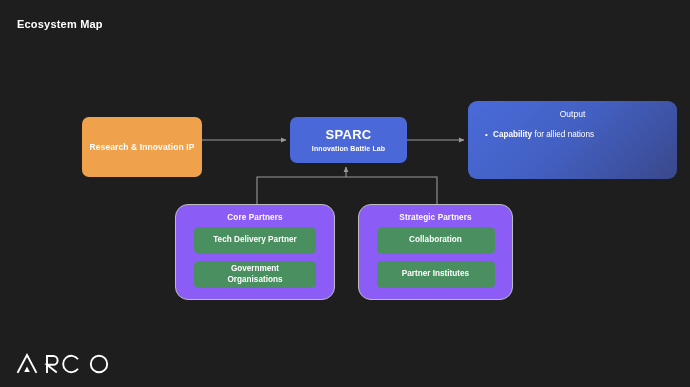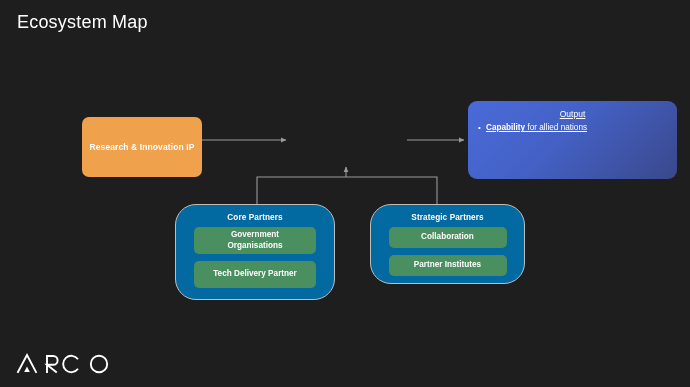--- a/index.html
+++ b/index.html
@@ -14,23 +14,23 @@
     background: #1e1e1e;
     overflow: hidden;
     font-family: "Liberation Sans", sans-serif;
     -webkit-font-smoothing: antialiased;
   }
 
   
   #title {
     position: absolute;
     left: 17px;
-    top: 12px;
-    font-size: 18px;
-    font-weight: normal;
+    top: 18px;
+    font-size: 11px;
+    font-weight: bold;
     color: #ffffff;
     letter-spacing: 0.2px;
   }
 
   
   .node {
     position: absolute;
     box-sizing: border-box;
     display: flex;
     flex-direction: column;
@@ -79,31 +79,30 @@
   #node-output {
     left: 468px;
     top: 101px;
     width: 209px;
     height: 78px;
     background: linear-gradient(135deg, #4a6ad9 0%, #4361c4 45%, #3a488c 100%);
     border-radius: 9px;
     align-items: stretch;
     justify-content: flex-start;
     padding: 8px 6px 6px 6px;
-    text-decoration: underline;
   }
   #node-output .output-title {
     font-size: 8.5px;
     font-weight: normal;
     text-align: center;
     margin-bottom: 3px;
   }
   #node-output ul {
     list-style: none;
-    margin: 0;
+    margin: 7px;
     padding: 0 0 0 12px;
   }
   #node-output li {
     position: relative;
     font-size: 8.2px;
     line-height: 1.56;
     text-align: left;
     white-space: nowrap;
   }
   #node-output li::before {
@@ -116,37 +115,37 @@
   }
   #node-output li b {
     font-weight: bold;
   }
 
   
   .group {
     position: absolute;
     box-sizing: border-box;
     border: 1.2px solid #bdbdbd;
-    border-radius: 21px;
-    background: #0369a1;
+    border-radius: 13px;
+    background: #8b5cf6;
     display: flex;
     flex-direction: column;
     align-items: center;
   }
   #group-core {
     left: 175px;
     top: 204px;
     width: 160px;
     height: 96px;
   }
   #group-strategic {
-    left: 370px;
+    left: 358px;
     top: 204px;
     width: 155px;
-    height: 80px;
+    height: 96px;
   }
   .group-title {
     font-size: 8.2px;
     font-weight: bold;
     color: #ffffff;
     margin-top: 8px;
     margin-bottom: 5px;
     letter-spacing: 0.1px;
   }
   .chip {
@@ -209,33 +208,37 @@
     <line x1="407" y1="140" x2="464" y2="140" stroke="#9a9a9a" stroke-width="1.1" marker-end="url(#arrowhead)"></line>
 
     <path d="M 257,204 L 257,177 L 437,177 L 437,204" fill="none" stroke="#9a9a9a" stroke-width="1.1"></path>
     <line x1="346" y1="177" x2="346" y2="167" stroke="#9a9a9a" stroke-width="1.1" marker-end="url(#arrowhead)"></line>
   </svg>
 
   <div class="node" id="node-research">
     <span>Research &amp; Innovation IP</span>
   </div>
 
+  <div class="node" id="node-sparc">
+    <span class="sparc-title">SPARC</span>
+    <span class="sparc-sub">Innovation Battle Lab</span>
+  </div>
 
   <div class="node" id="node-output">
     <div class="output-title">Output</div>
     <ul id="output-list">
         <li><b>Capability</b><span> for allied nations</span></li>
       </ul>
   </div>
 
   <div class="group" id="group-core">
     <div class="group-title">Core Partners</div>
+    <div class="chip">Tech Delivery  Partner</div>
     <div class="chip">Government
 Organisations</div>
-    <div class="chip">Tech Delivery  Partner</div>
   </div>
 
   <div class="group" id="group-strategic">
     <div class="group-title">Strategic Partners</div>
     <div class="chip">Collaboration</div>
     <div class="chip">Partner Institutes</div>
   </div>
 
   <div id="logo">
     <svg width="96" height="24" viewBox="0 0 96 24">

